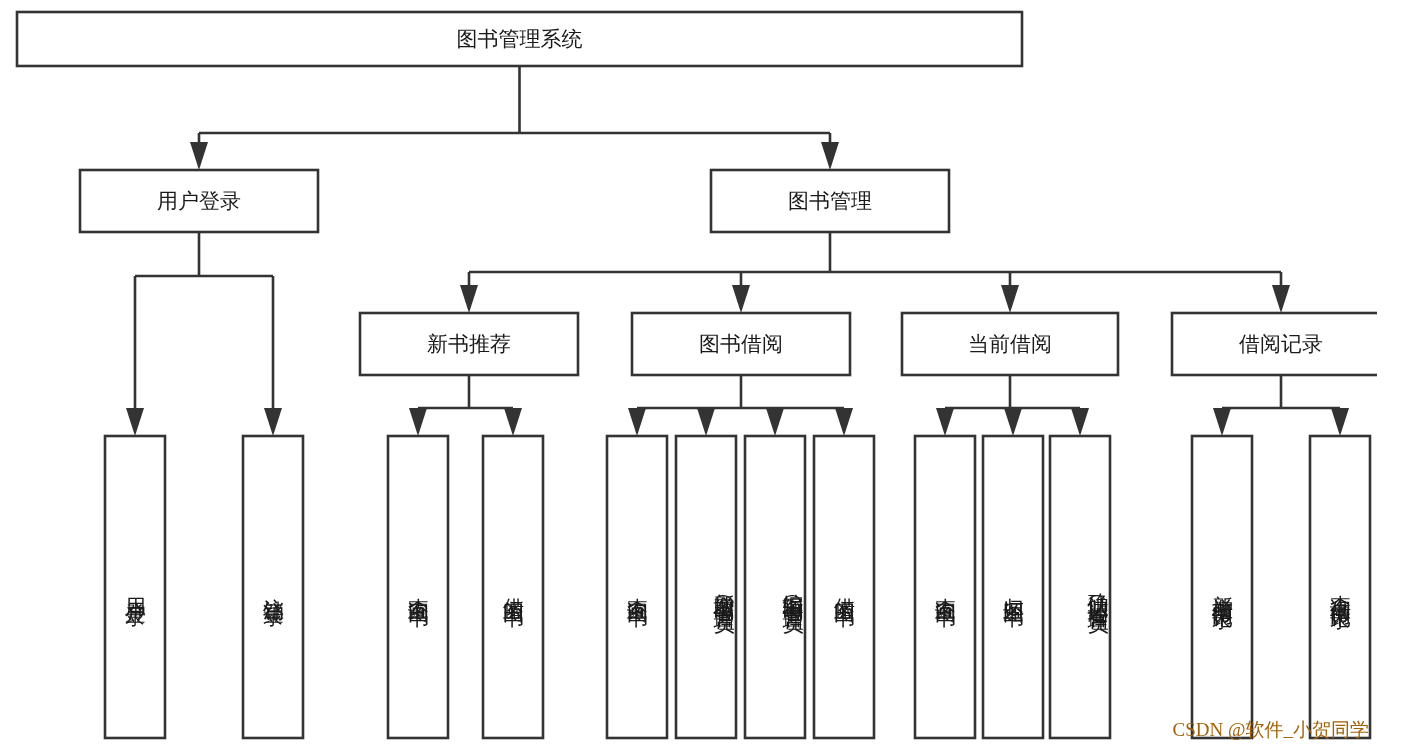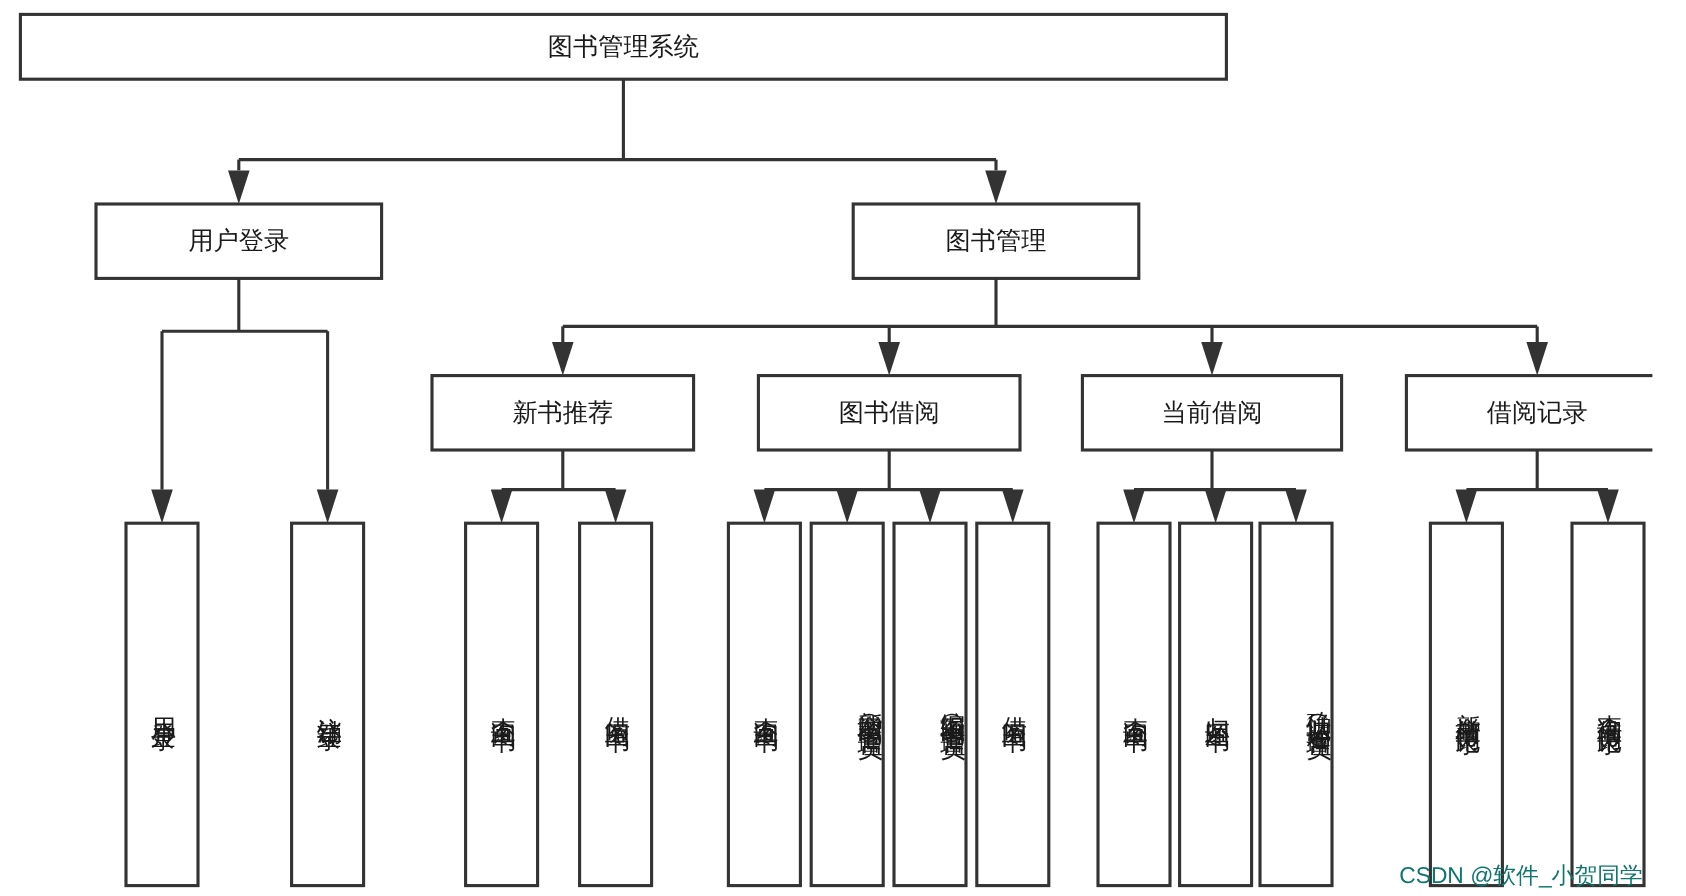--- a/index.html
+++ b/index.html
@@ -56,23 +56,23 @@
     line-height: 1.18;
     letter-spacing: 3px;
     color: #1a1a1a;
     white-space: nowrap;
     pointer-events: none;
   }
   .watermark {
     position: absolute;
     right: 8px;
     bottom: 4px;
-    font-family: Liberation Sans, sans-serif;
+    font-family: Liberation Serif, serif;
     font-size: 19px;
-    color: #0f766e;
+    color: #a16207;
     white-space: nowrap;
   }
 </style>
 </head>
 <body>
 
 <div id="diagram-root">
 
   <svg class="diagram-svg" viewBox="0 0 1405 747">
 

